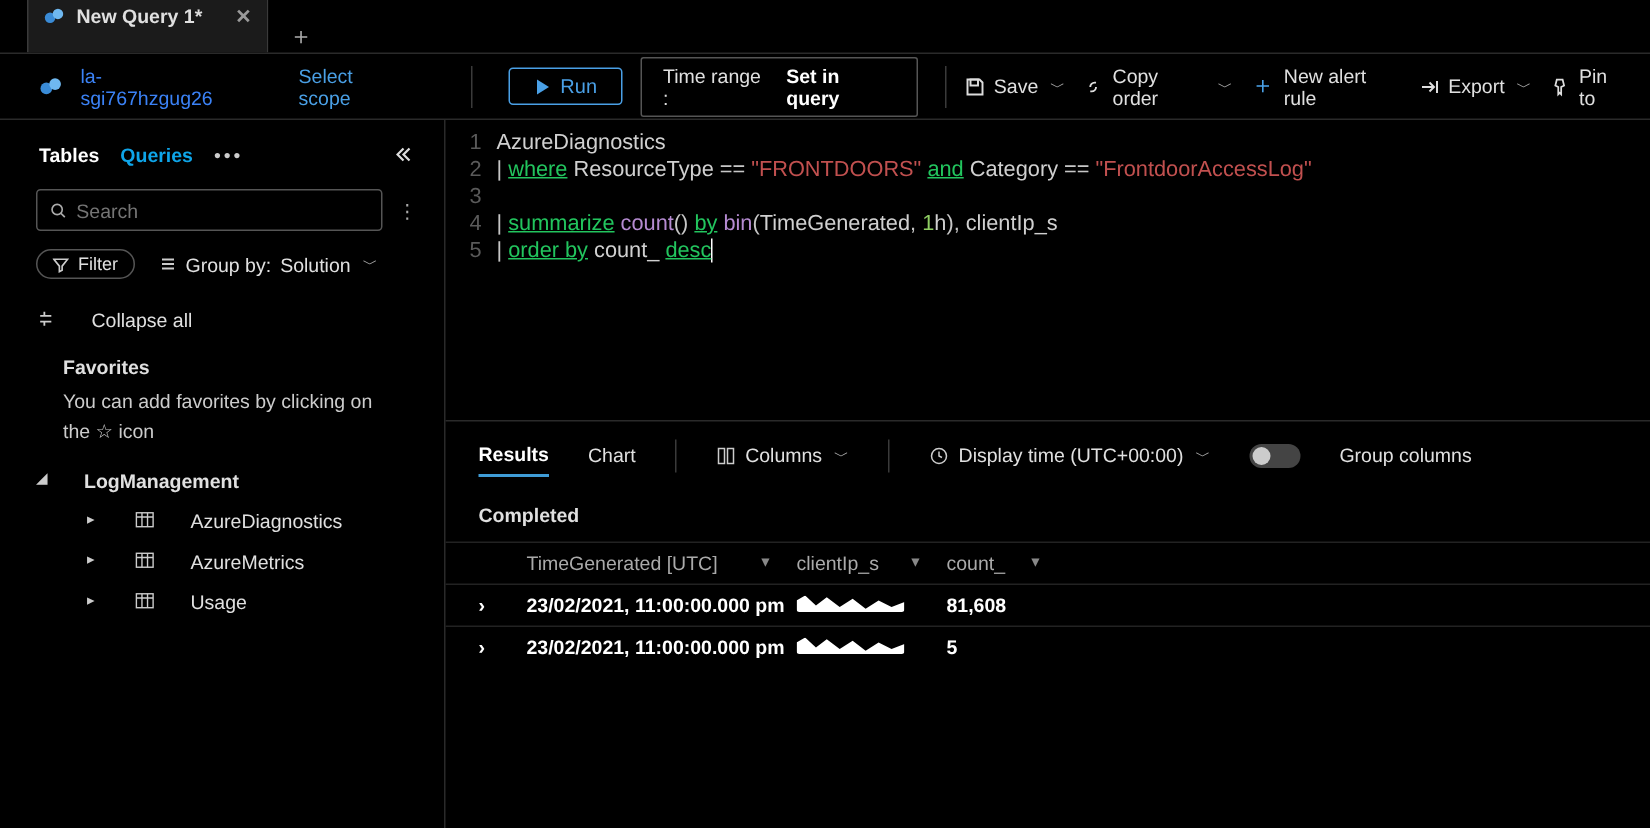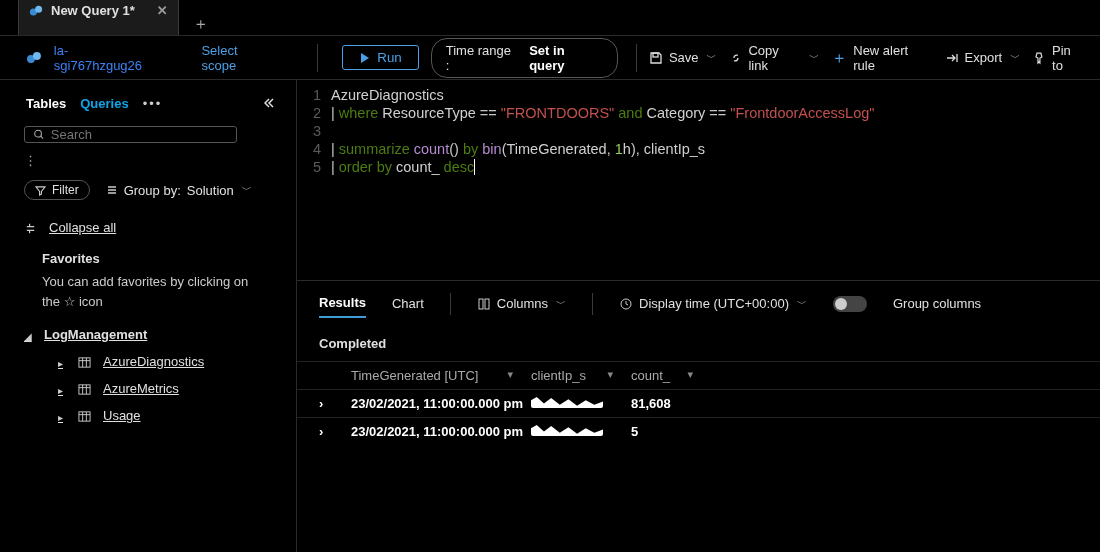--- a/index.html
+++ b/index.html
@@ -12,57 +12,57 @@
   .tab-close { margin-left: 14px; color: #9a9a9a; }
   .tab-add { margin-left: 14px; color: #aaa; font-size: 16px; }
   
   
   .cmdbar { height: 44px; display: flex; align-items: center; gap: 12px; padding: 0 15px 0 26px; border-bottom: 1px solid #2a2a2a; }
   .ws-icon { width: 16px; height: 16px; }
   .ws-name { color: #3b82f6; font-weight: 400; }
   .link-blue { color: #4aa0e6; cursor: pointer; }
   .vsep { width: 1px; height: 28px; background: #3a3a3a; margin-left: 30px; }
   .run-btn { border: 1px solid #4aa0e6; color: #4aa0e6; background: transparent; padding: 4px 16px; border-radius: 3px; display: flex; align-items: center; gap: 6px; cursor: pointer; margin-left: 12px; }
-  .chip { border: 1px solid #555; border-radius: 16px; padding: 4px 14px; display: flex; align-items: center; gap: 4px; }
+  .chip { border: 1px solid #555; border-radius: 2px; padding: 4px 14px; display: flex; align-items: center; gap: 4px; }
   .chip b { font-weight: 600; color: #fff; }
   .tool { display: flex; align-items: center; gap: 6px; color: #e0e0e0; cursor: pointer; }
   .chev { font-size: 10px; color: #aaa; margin-left: 2px; }
   
   
   .main { display: flex; height: calc(552px - 80px); }
   
   
   .sidebar { width: 297px; border-right: 1px solid #2a2a2a; padding: 8px 0 0 0; }
   .side-tabs { display: flex; align-items: center; padding: 0 18px 0 26px; gap: 14px; height: 30px; }
   .side-tab { font-weight: 600; color: #fff; }
   .side-tab.inactive { font-weight: 700; color: #0ea5e9; }
   .side-ell { color: #ccc; letter-spacing: 2px; }
   .collapse-icon { margin-left: auto; transform: rotate(180deg); }
-  .search-row { display: flex; align-items: flex-start; padding: 8px 18px 8px 24px; gap: 10px; flex-direction: column; }
+  .search-row { display: flex; align-items: center; padding: 8px 18px 8px 24px; gap: 10px; }
   .search-box { flex: 1; border: 1px solid #555; border-radius: 3px; height: 28px; display: flex; align-items: center; padding: 0 8px; gap: 6px; color: #aaa; }
   .search-box input { background: transparent; border: none; color: #ddd; outline: none; width: 100%; font-size: 13px; }
   .vdots { color: #aaa; }
   .filter-row { display: flex; align-items: center; padding: 4px 18px 6px 24px; gap: 16px; }
   .pill { border: 1px solid #555; border-radius: 12px; padding: 2px 10px; display: flex; align-items: center; gap: 6px; font-size: 12px; }
   .group-by { display: flex; align-items: center; gap: 6px; font-size: 13px; }
   .tree { padding: 8px 18px 0 24px; }
-  .tree-item { display: flex; align-items: flex-end; gap: 12px; padding: 6px 0; cursor: pointer; text-decoration: underline; }
+  .tree-item { display: flex; align-items: flex-start; gap: 24px; padding: 6px 0; cursor: pointer; }
   .tree-item.indent2 { padding-left: 34px; }
   .tree-caret { font-size: 10px; color: #ccc; width: 8px; }
   .fav-head { font-weight: 600; padding: 10px 0 6px 18px; }
   .fav-text { color: #ccc; padding: 0 18px 10px 18px; line-height: 1.5; }
   .sect-head { font-weight: 600; }
   
   
   .right { flex: 1; display: flex; flex-direction: column; }
   .editor { padding: 6px 0 0 10px; font-family: Consolas, monospace; font-size: 14.5px; line-height: 18px; height: 200px; }
   .eline { display: flex; }
   .lineno { width: 24px; text-align: right; color: #5a5a5a; padding-right: 10px; user-select: none; }
   .code { white-space: pre; }
-  .kw { color: #4d7c0f; }       
+  .kw { color: #22c55e; text-decoration: underline; }       
   .fn { color: #b58bd1; }       
   .op { color: #c6c6c6; }
   .str { color: #c1504f; }
   .num { color: #8fce63; }
   .id { color: #d0d0d0; }
   .cursor { border-right: 1px solid #fff; }
   
   
   .results { border-top: 1px solid #2a2a2a; }
   .res-tabs { display: flex; align-items: center; gap: 26px; padding: 8px 22px; }
@@ -124,21 +124,21 @@
         <path d="M2 2h8l2 2v8H2z" fill="none" stroke="#ddd" stroke-width="1.3"></path>
         <rect x="4" y="2" width="5" height="4" fill="none" stroke="#ddd" stroke-width="1.3"></rect>
       </svg>
     <span>Save</span>
       <span class="chev">﹀</span>
   </div>
   <div class="tool">
     <svg width="14" height="14" viewBox="0 0 14 14">
         <path d="M5 7a3 3 0 0 1 3-3h1M9 7a3 3 0 0 1-3 3H5" fill="none" stroke="#ddd" stroke-width="1.3"></path>
       </svg>
-    <span>Copy link</span>
+    <span>Copy order</span>
       <span class="chev">﹀</span>
   </div>
   <div class="tool">
     <span style="color:#4aa0e6;font-size:16px;line-height:12px">＋</span>
     <span>New alert rule</span>
   </div>
   <div class="tool">
     <svg width="14" height="14" viewBox="0 0 14 14">
         <path d="M2 7h8M7 4l3 3-3 3M12 3v8" fill="none" stroke="#ddd" stroke-width="1.3"></path>
       </svg>

